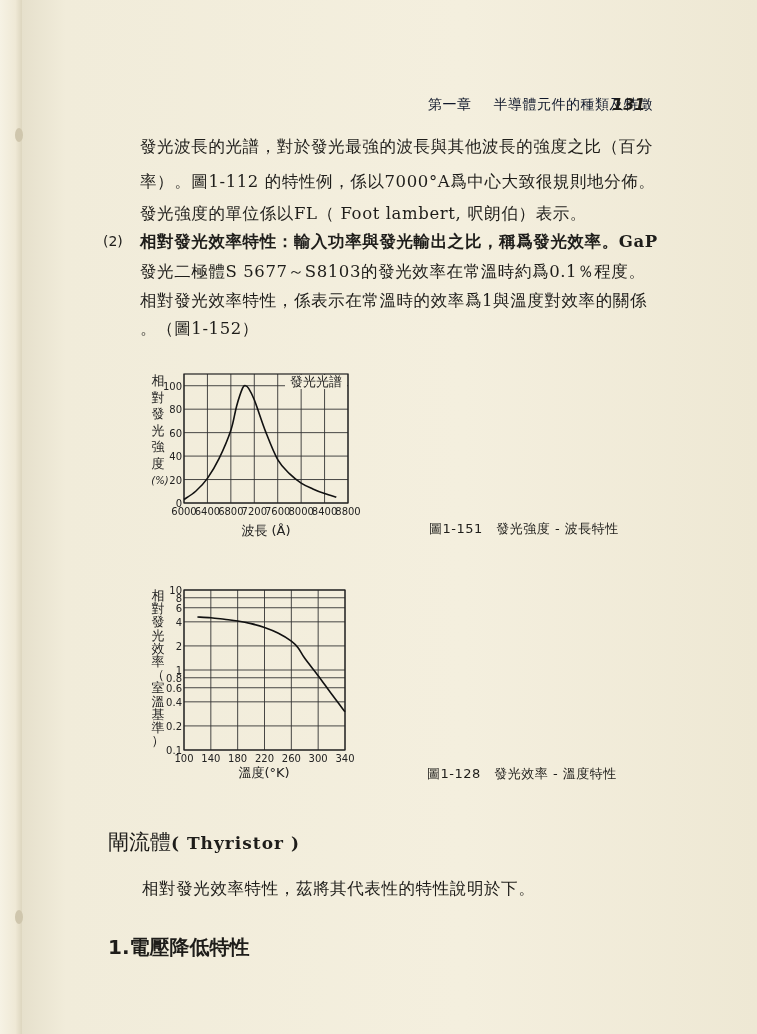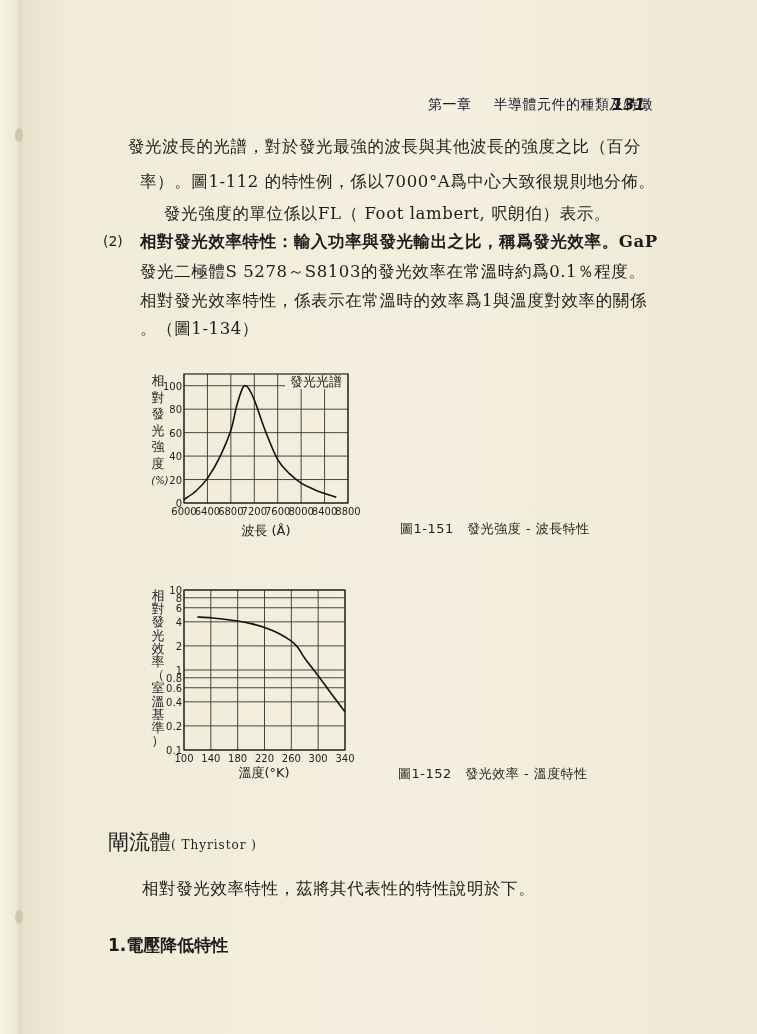--- a/index.html
+++ b/index.html
@@ -17,52 +17,52 @@
   .page-shade {
     position:absolute; left:22px; top:0; width:735px; height:1034px;
     background:linear-gradient(90deg,#e6e0cc 0%,#f1ecda 6%,#f4efde 60%,#eee8d4 100%);
   }
   .hole { position:absolute; left:15px; width:8px; height:14px; border-radius:50%; background:#cfc6ad; }
   .abs { position:absolute; white-space:nowrap; }
   .running-head { font-family:"DejaVu Sans", sans-serif; font-size:14px; color:#0f172a; letter-spacing:0.5px; }
   .page-no { font-family:"DejaVu Sans", sans-serif; font-weight:bold; font-style:italic; font-size:16px; }
   .body-line { font-size:16.5px; letter-spacing:0.6px; }
   .item-no { font-family:"DejaVu Sans", sans-serif; font-size:14px; }
-  .caption { font-size:13px; letter-spacing:0.5px; font-family:"DejaVu Sans", sans-serif; }
+  .caption { font-size:13px; letter-spacing:0.5px; font-family:"DejaVu Sans", sans-serif;margin-left:29px; }
   .section-title { font-size:21px; font-family:"DejaVu Sans", sans-serif; }
-  .section-title .latin { font-family:"DejaVu Serif", serif; font-weight:normal; font-size:12px; letter-spacing:1px; }
-  .sub-title { font-size:17px; font-family:"DejaVu Sans", sans-serif; font-weight:bold; }
+  .section-title .latin { font-family:"DejaVu Serif", serif; font-weight:bold; font-size:17px; letter-spacing:1px; }
+  .sub-title { font-size:20px; font-family:"DejaVu Sans", sans-serif; font-weight:bold; }
   .axis-tick { font-family:"DejaVu Sans", sans-serif; font-size:10px; fill:#222; }
   .axis-lbl { font-family:"DejaVu Sans", sans-serif; font-size:13px; fill:#222; }
   svg { position:absolute; overflow:visible; }
 </style>
 </head>
 <body>
 
 <div class="gutter"></div>
 <div class="page-shade"></div>
 <div class="hole" style="top:128px"></div>
 <div class="hole" style="top:910px"></div>
 
 <div class="abs running-head" style="left:428px; top:96px;">
   <span>第一章</span>
   <span style="display:inline-block;width:12px"></span>
   <span>半導體元件的種類及特徵</span>
 </div>
 <div class="abs page-no" style="left:612px; top:95px;">131</div>
 
-<div class="abs body-line" style="left:128px; top:136px;">發光波長的光譜，對於發光最強的波長與其他波長的強度之比（百分</div>
+<div class="abs body-line" style="left:140px; top:136px;">發光波長的光譜，對於發光最強的波長與其他波長的強度之比（百分</div>
 <div class="abs body-line" style="left:140px; top:171px;">率）。圖1-112 的特性例，係以7000°A爲中心大致很規則地分佈。</div>
-<div class="abs body-line" style="left:140px; top:203px;margin-left:24px;">發光強度的單位係以FL（ Foot  lambert, 呎朗伯）表示。</div>
+<div class="abs body-line" style="left:140px; top:203px;">發光強度的單位係以FL（ Foot  lambert, 呎朗伯）表示。</div>
 
 <div class="abs item-no" style="left:103px; top:233px;">(2)</div>
 <div class="abs body-line" style="left:140px; top:231px;font-weight:bold;">相對發光效率特性：輸入功率與發光輸出之比，稱爲發光效率。GaP</div>
-<div class="abs body-line" style="left:140px; top:261px;">發光二極體S 5278～S8103的發光效率在常溫時約爲0.1％程度。</div>
+<div class="abs body-line" style="left:140px; top:261px;">發光二極體S 5677～S8103的發光效率在常溫時約爲0.1％程度。</div>
 <div class="abs body-line" style="left:140px; top:290px;">相對發光效率特性，係表示在常溫時的效率爲1與溫度對效率的關係</div>
-<div class="abs body-line" style="left:140px; top:318px;">。（圖1-134）</div>
+<div class="abs body-line" style="left:140px; top:318px;">。（圖1-152）</div>
 
 <svg id="chart1" style="left:0; top:0;" width="757" height="1034">
     <g>
       <line x1="184" x2="184" y1="374" y2="503" stroke="#333" stroke-width="0.9"></line>
       <line x1="207.42857142857142" x2="207.42857142857142" y1="374" y2="503" stroke="#333" stroke-width="0.9"></line>
       <line x1="230.85714285714286" x2="230.85714285714286" y1="374" y2="503" stroke="#333" stroke-width="0.9"></line>
       <line x1="254.28571428571428" x2="254.28571428571428" y1="374" y2="503" stroke="#333" stroke-width="0.9"></line>
       <line x1="277.7142857142857" x2="277.7142857142857" y1="374" y2="503" stroke="#333" stroke-width="0.9"></line>
       <line x1="301.1428571428571" x2="301.1428571428571" y1="374" y2="503" stroke="#333" stroke-width="0.9"></line>
       <line x1="324.57142857142856" x2="324.57142857142856" y1="374" y2="503" stroke="#333" stroke-width="0.9"></line>
@@ -153,19 +153,19 @@
       <text x="158" y="679.2" text-anchor="middle" class="axis-lbl" font-size="13">（</text>
       <text x="158" y="692.4" text-anchor="middle" class="axis-lbl" font-size="13">室</text>
       <text x="158" y="705.6" text-anchor="middle" class="axis-lbl" font-size="13">溫</text>
       <text x="158" y="718.8" text-anchor="middle" class="axis-lbl" font-size="13">基</text>
       <text x="158" y="732" text-anchor="middle" class="axis-lbl" font-size="13">準</text>
       <text x="158" y="745.2" text-anchor="middle" class="axis-lbl" font-size="13">）</text>
       <text x="264" y="777" text-anchor="middle" class="axis-lbl">溫度(°K)</text>
     </g>
   </svg>
 
-<div class="abs caption" style="left:398px; top:765px;">圖1-152　發光效率 - 溫度特性</div>
+<div class="abs caption" style="left:398px; top:765px;">圖1-128　發光效率 - 溫度特性</div>
 
 <div class="abs section-title" style="left:108px; top:828px;">
   <span>閘流體</span><span class="latin">( Thyristor )</span>
 </div>
 <div class="abs body-line" style="left:142px; top:878px;">相對發光效率特性，茲將其代表性的特性說明於下。</div>
 <div class="abs sub-title" style="left:108px; top:934px;">1.電壓降低特性</div>
 
 </body></html>

